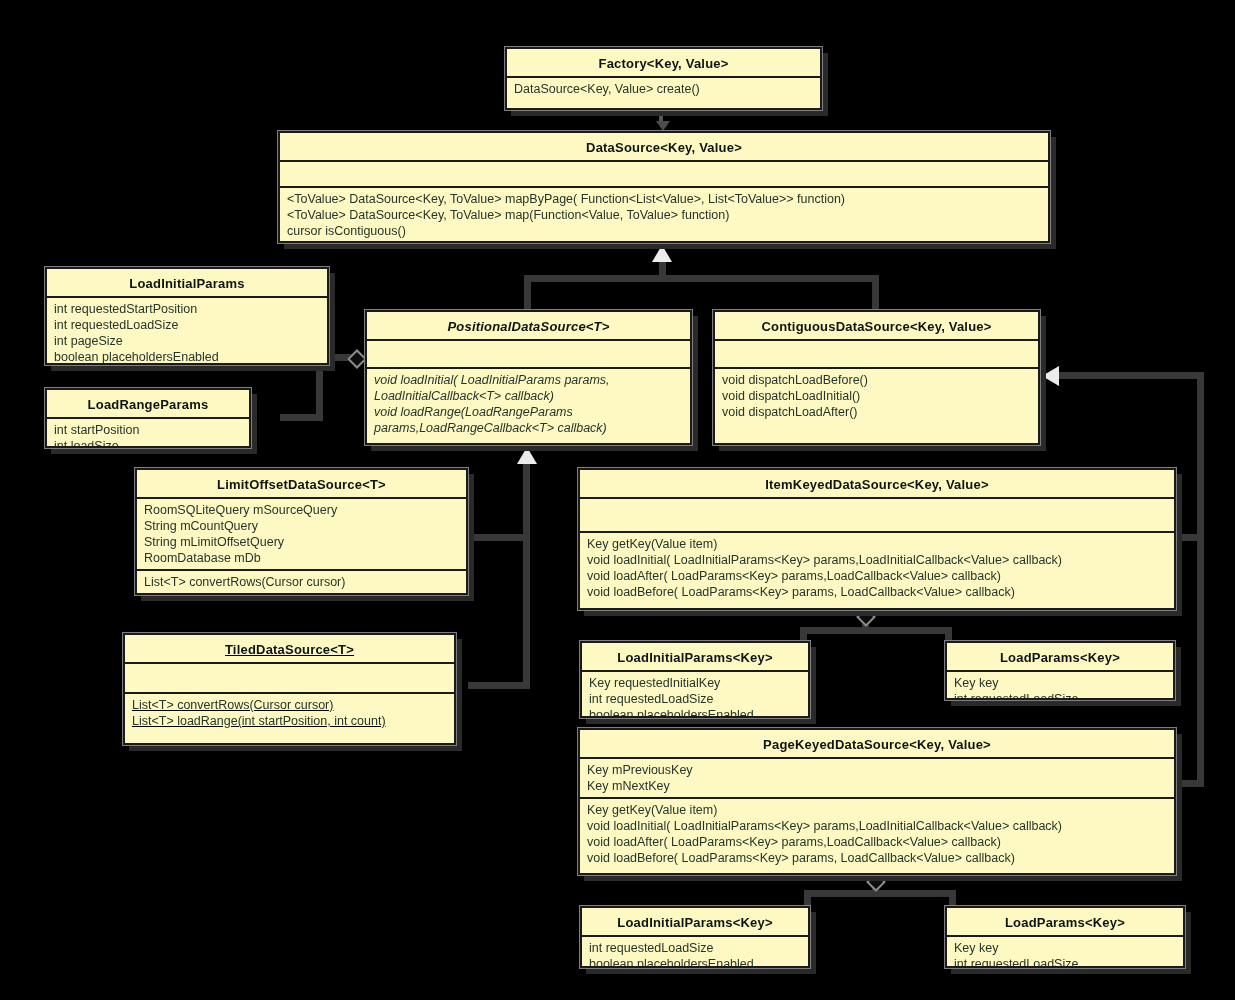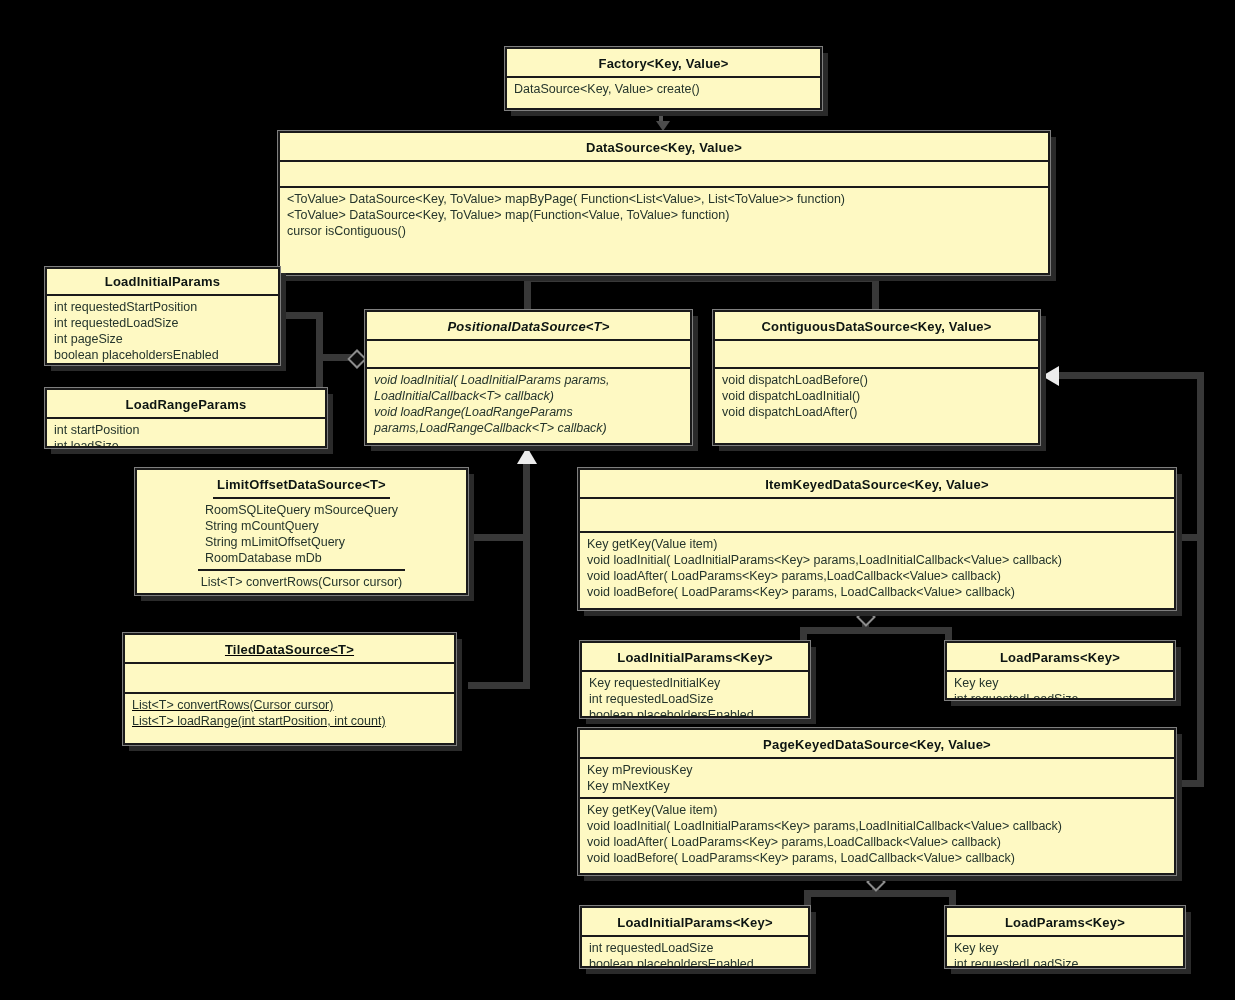--- a/index.html
+++ b/index.html
@@ -63,39 +63,39 @@
     <div class="arr arr-left" style="left: 1042px; top: 366px;"></div>
     <div class="diamond" style="left: 350px; top: 352px;"></div>
     <div class="diamond" style="left: 859px; top: 610px;"></div>
     <div class="diamond" style="left: 869px; top: 875px;"></div>
     <div class="uml-box" style="left: 505px; top: 47px; width: 317px; height: 63px;">
       <div class="uml-title">Factory&lt;Key, Value&gt;</div>
       <div class="comp">
         <div class="line">DataSource&lt;Key, Value&gt; create()</div>
       </div>
     </div>
-    <div class="uml-box" style="left: 278px; top: 131px; width: 772px; height: 144px;">
+    <div class="uml-box" style="left: 278px; top: 131px; width: 772px; height: 112px;">
       <div class="uml-title">DataSource&lt;Key, Value&gt;</div>
       <div class="comp empty" style="min-height: 24px;"></div>
       <div class="comp">
         <div class="line">&lt;ToValue&gt; DataSource&lt;Key, ToValue&gt; mapByPage( Function&lt;List&lt;Value&gt;, List&lt;ToValue&gt;&gt; function)</div>
         <div class="line">&lt;ToValue&gt; DataSource&lt;Key, ToValue&gt; map(Function&lt;Value, ToValue&gt; function)</div>
         <div class="line">cursor isContiguous()</div>
       </div>
     </div>
-    <div class="uml-box" style="left: 45px; top: 267px; width: 235px; height: 98px; justify-content: center;">
+    <div class="uml-box" style="left: 45px; top: 267px; width: 284px; height: 98px;">
       <div class="uml-title">LoadInitialParams</div>
       <div class="comp">
         <div class="line">int requestedStartPosition</div>
         <div class="line">int requestedLoadSize</div>
         <div class="line">int pageSize</div>
         <div class="line">boolean placeholdersEnabled</div>
       </div>
     </div>
-    <div class="uml-box" style="left: 45px; top: 388px; width: 282px; height: 60px;">
+    <div class="uml-box" style="left: 45px; top: 388px; width: 206px; height: 60px;">
       <div class="uml-title">LoadRangeParams</div>
       <div class="comp">
         <div class="line">int startPosition</div>
         <div class="line">int loadSize</div>
       </div>
     </div>
     <div class="uml-box" style="left: 365px; top: 310px; width: 327px; height: 135px; font-style: italic;">
       <div class="uml-title">PositionalDataSource&lt;T&gt;</div>
       <div class="comp empty" style="min-height: 26px;"></div>
       <div class="comp">
@@ -107,21 +107,21 @@
     </div>
     <div class="uml-box" style="left: 713px; top: 310px; width: 327px; height: 135px;">
       <div class="uml-title">ContiguousDataSource&lt;Key, Value&gt;</div>
       <div class="comp empty" style="min-height: 26px;"></div>
       <div class="comp">
         <div class="line">void dispatchLoadBefore()</div>
         <div class="line">void dispatchLoadInitial()</div>
         <div class="line">void dispatchLoadAfter()</div>
       </div>
     </div>
-    <div class="uml-box" style="left: 135px; top: 468px; width: 333px; height: 127px; align-items: center;">
+    <div class="uml-box" style="left: 135px; top: 468px; width: 333px; height: 127px;">
       <div class="uml-title">LimitOffsetDataSource&lt;T&gt;</div>
       <div class="comp">
         <div class="line">RoomSQLiteQuery mSourceQuery</div>
         <div class="line">String mCountQuery</div>
         <div class="line">String mLimitOffsetQuery</div>
         <div class="line">RoomDatabase mDb</div>
       </div>
       <div class="comp">
         <div class="line">List&lt;T&gt; convertRows(Cursor cursor)</div>
       </div>

